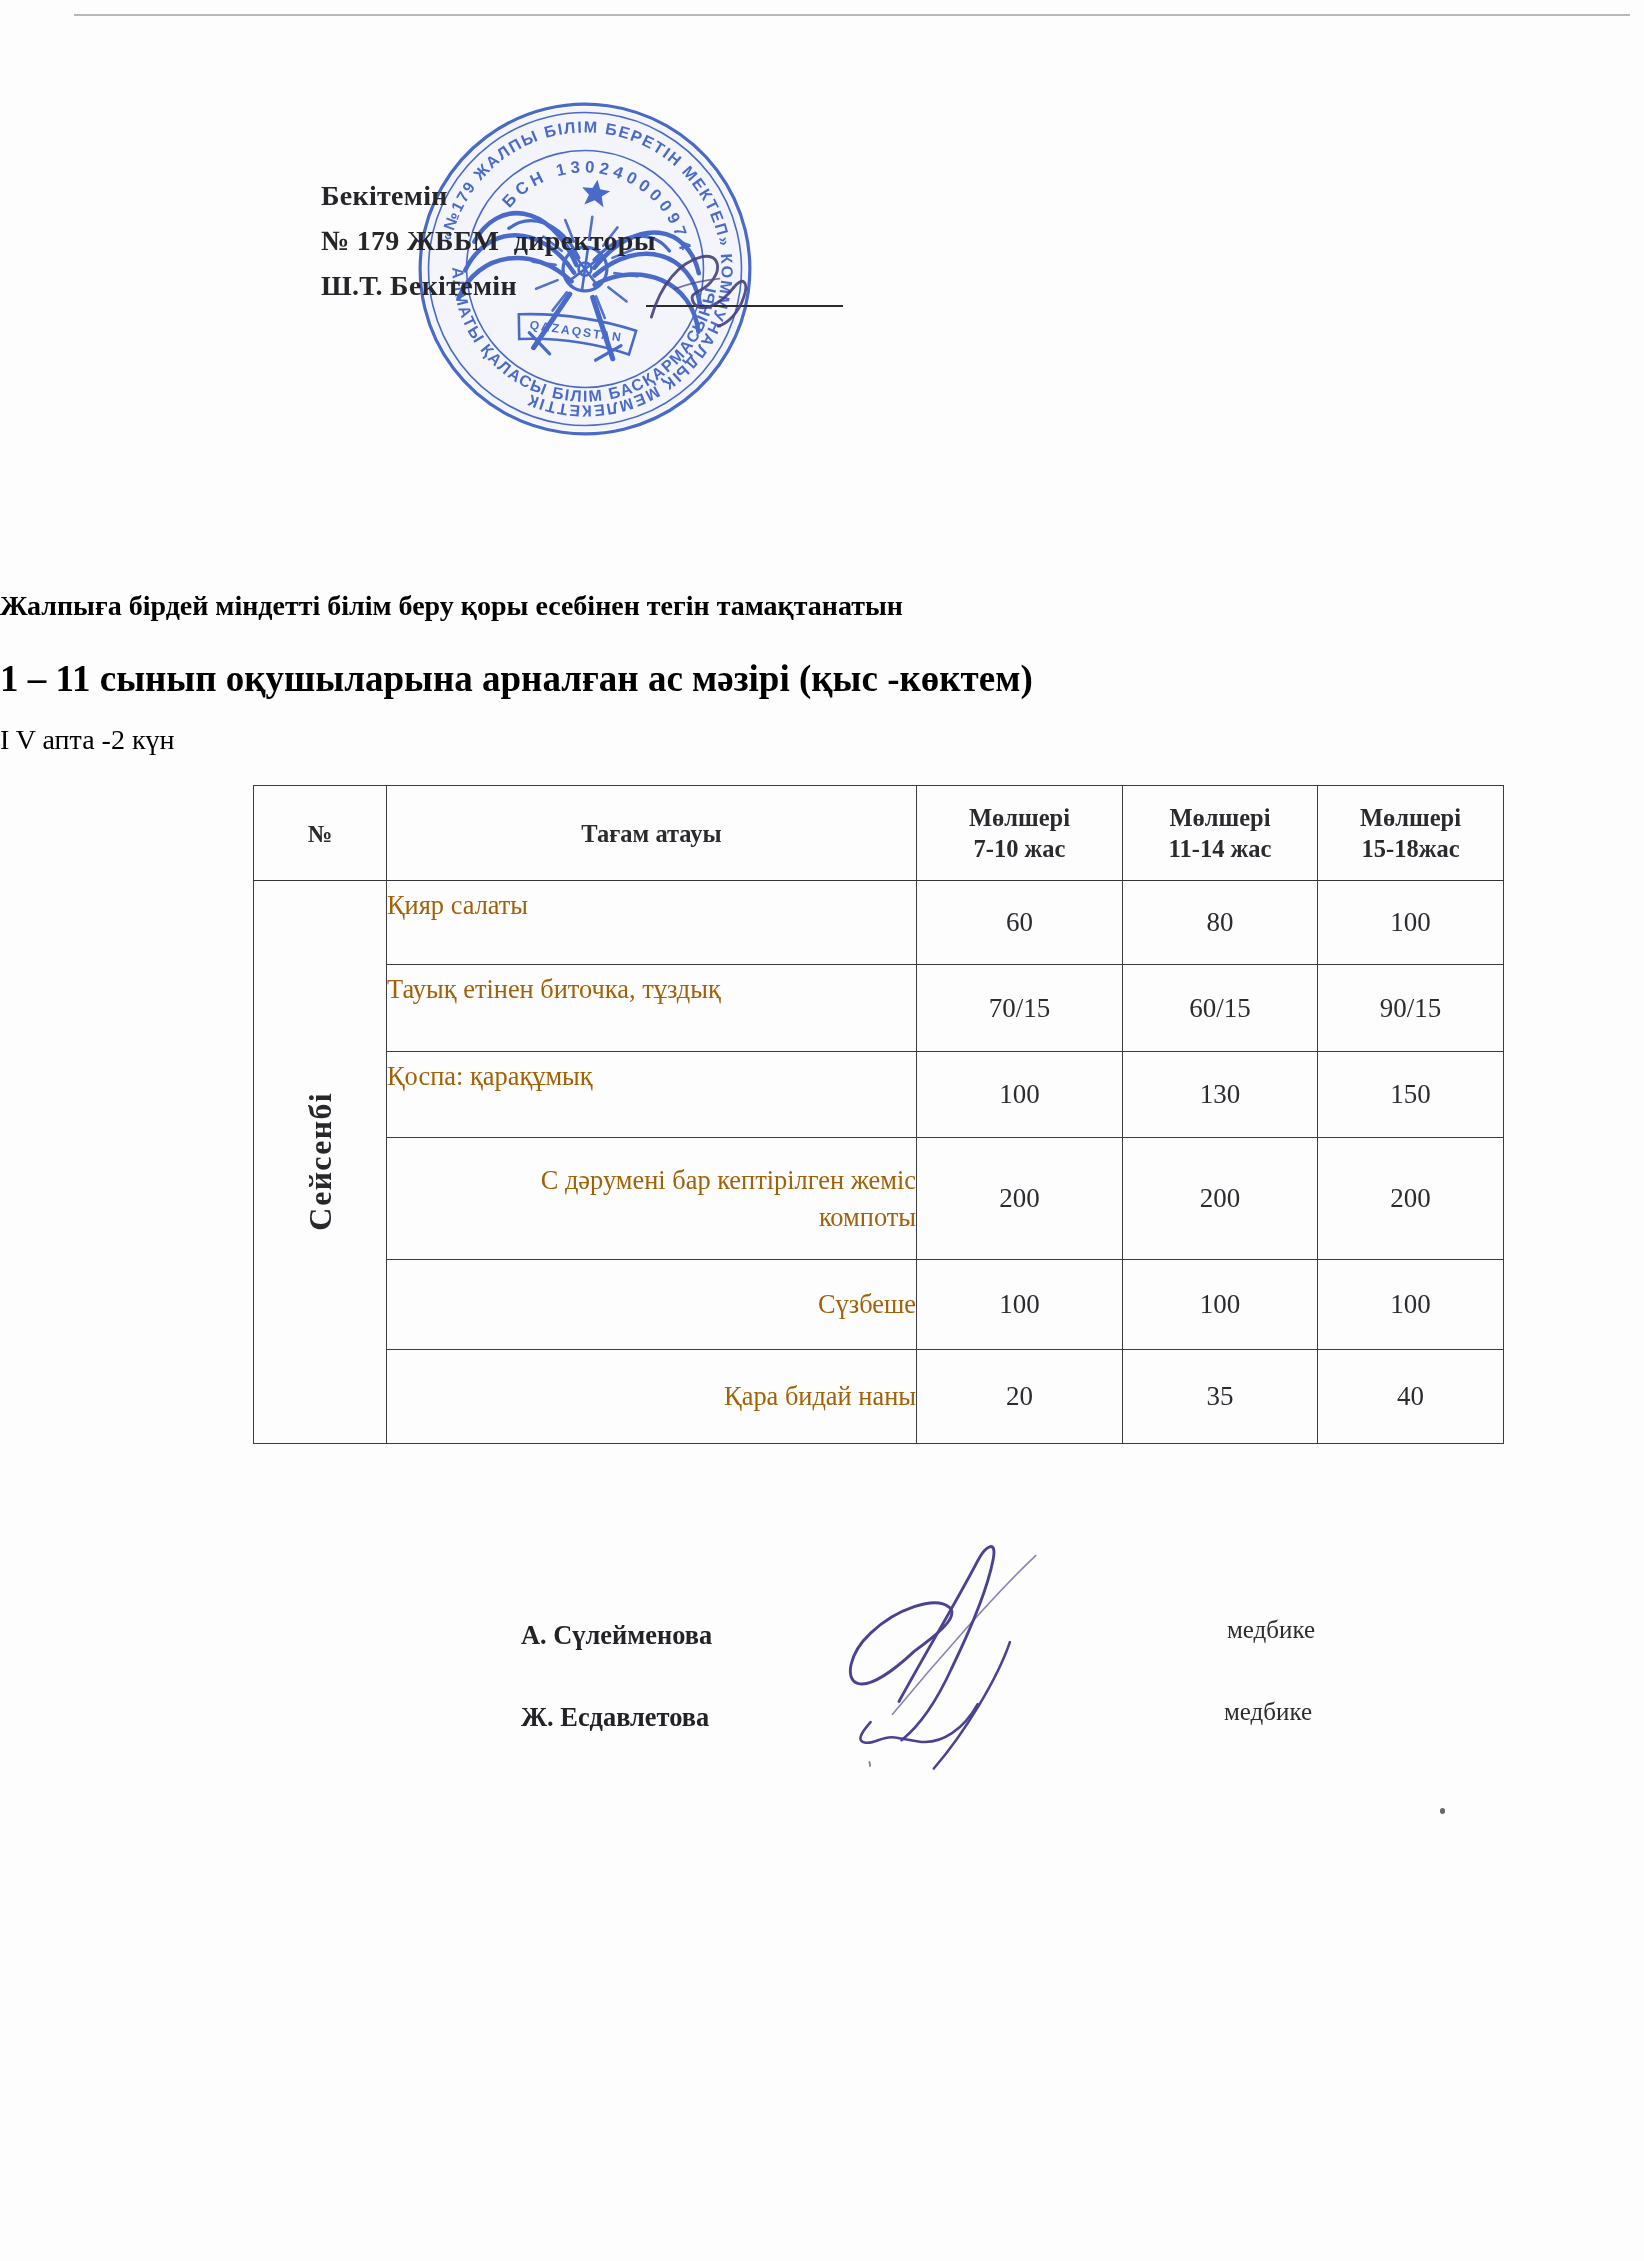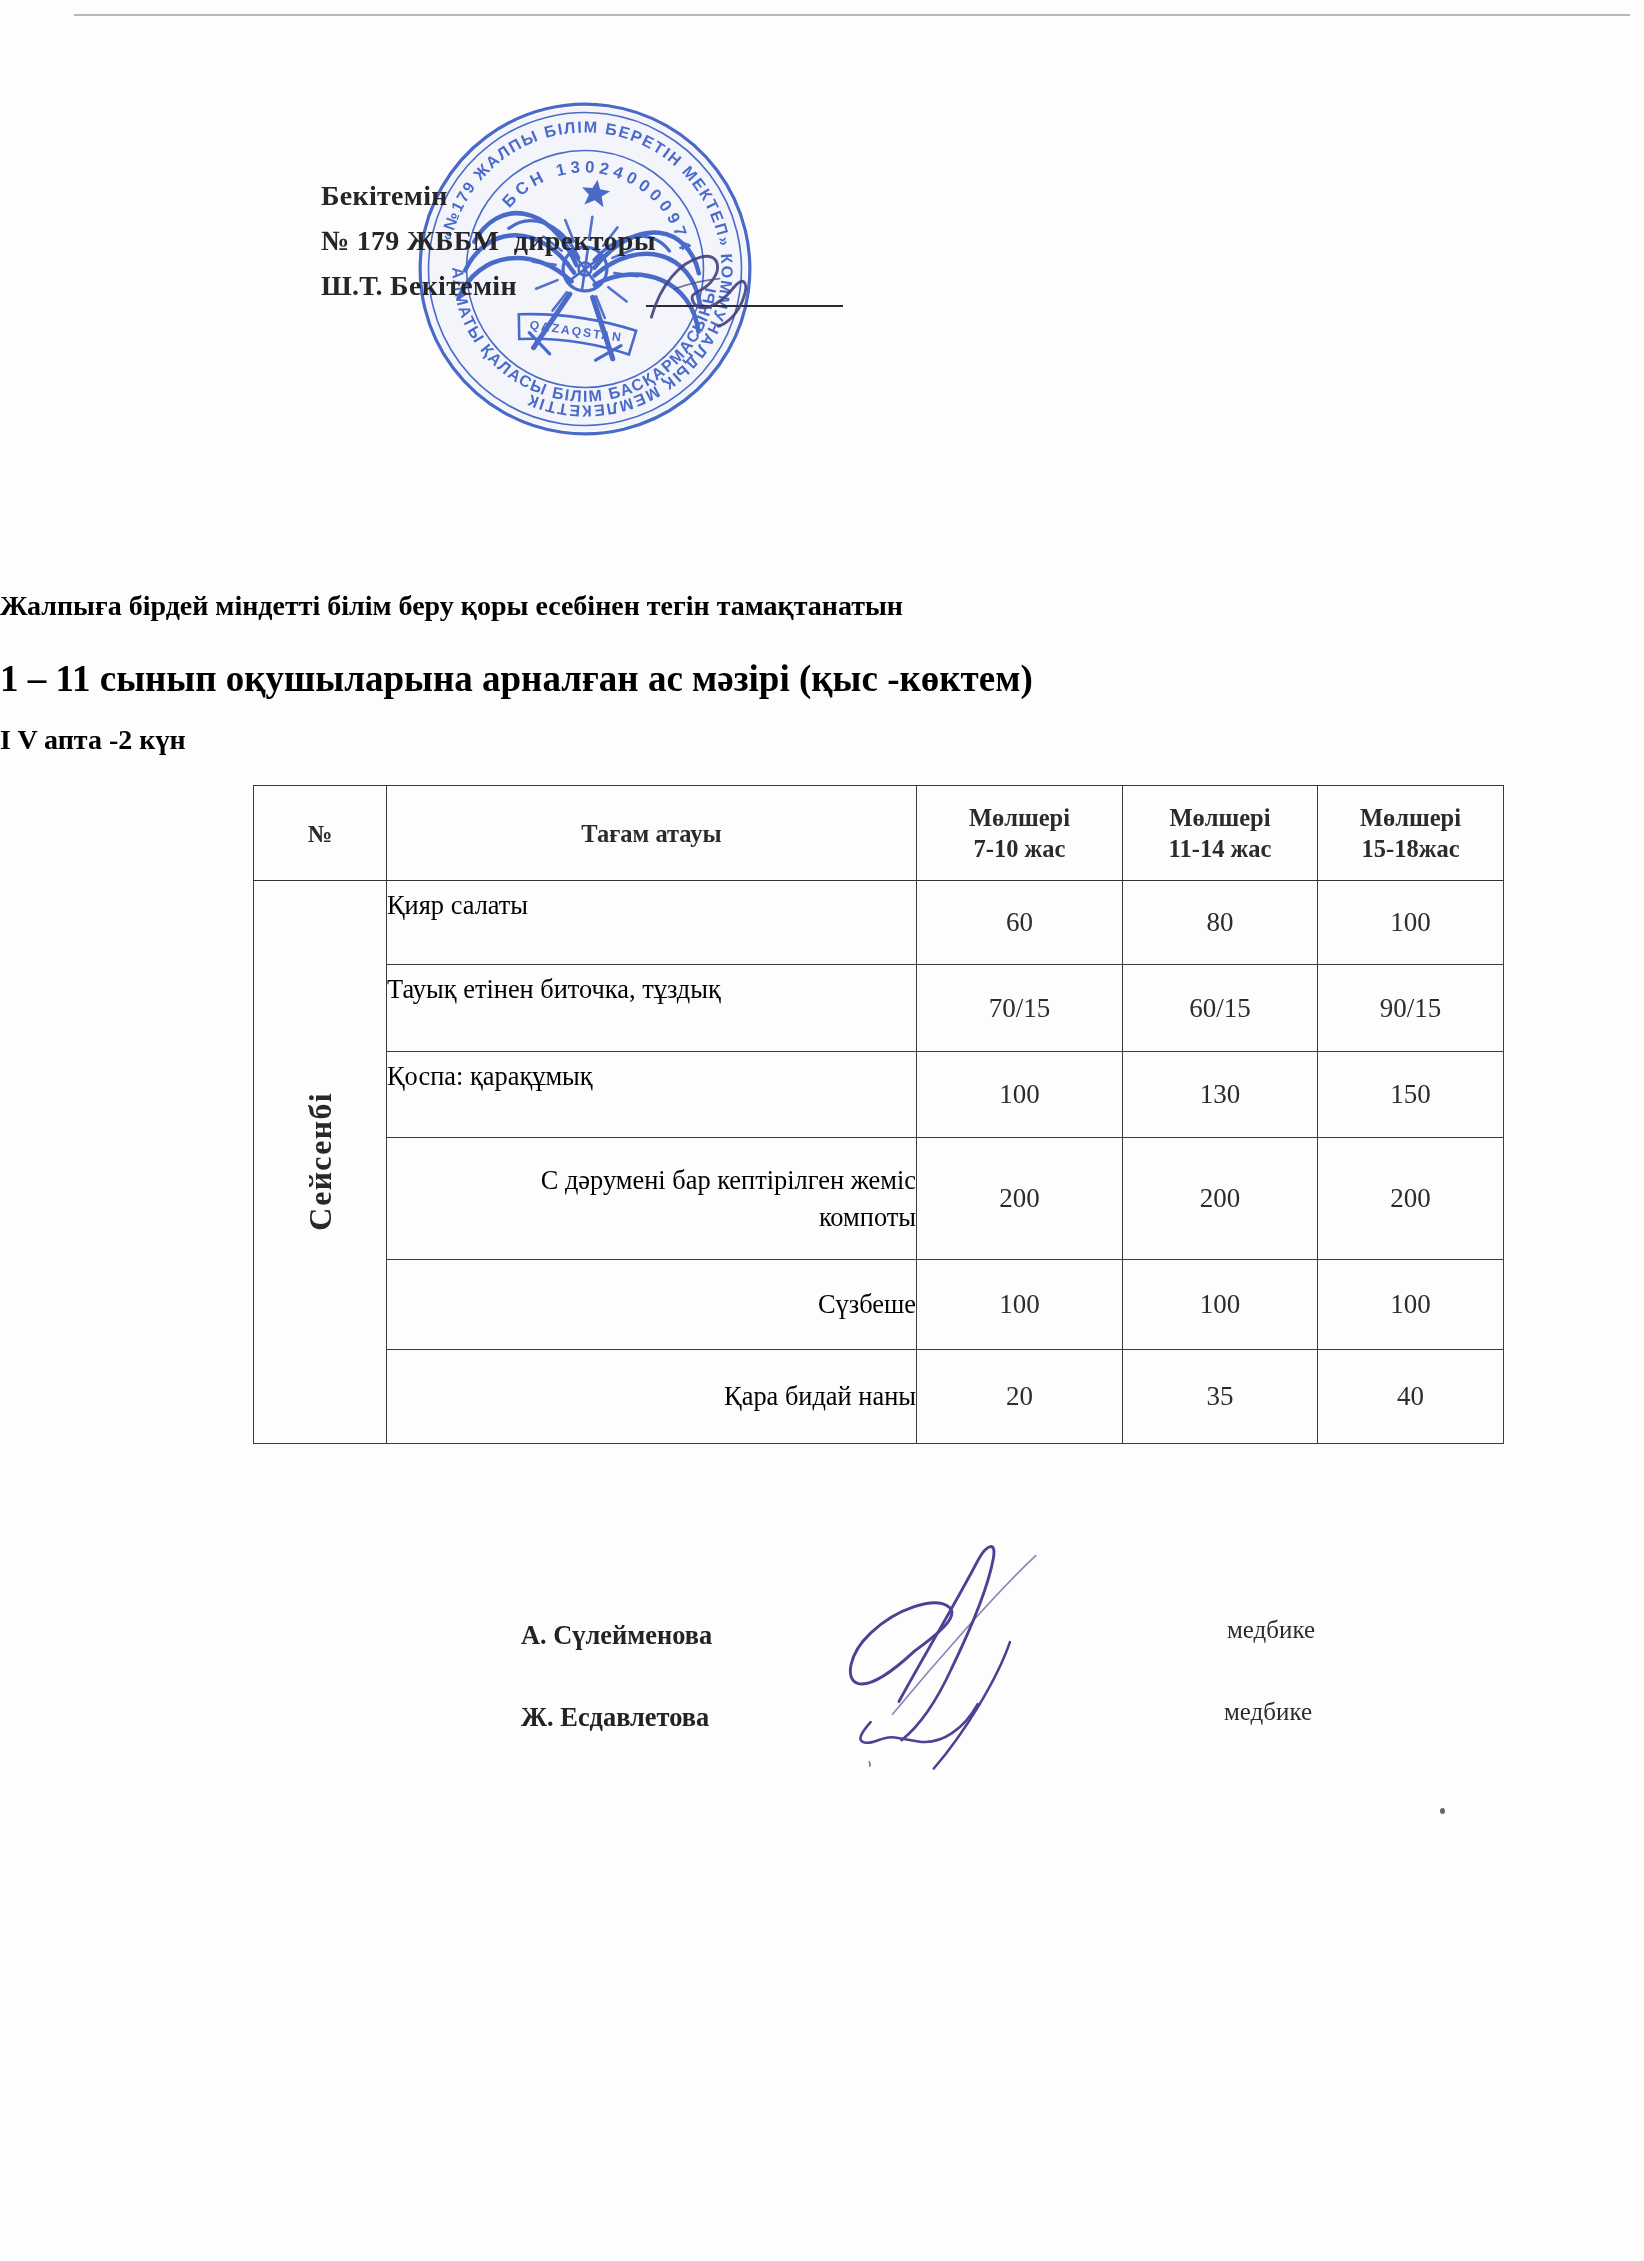--- a/index.html
+++ b/index.html
@@ -15,33 +15,33 @@
   .stamp { position:absolute; left:406px; top:90px; width:358px; height:358px; opacity:.92; }
 
   
   .approval { position:absolute; left:321px; top:173px; width:709px; color:#26262a;
               font-weight:bold; font-size:28px; line-height:45px; letter-spacing:0.3px; }
   .approval .ln { white-space:pre; }
   .sig-underline { position:absolute; left:646px; top:305px; width:197px; height:1.9px; background:#2c2c30; }
   .ink-initials { position:absolute; left:618px; top:232px; width:167px; height:110px; }
   .title-l1 { position:absolute; left:0; top:590px;  width:1644px; font-weight:bold; font-size:28px; }
   .title-l2 { position:absolute; left:0; top:657px; width:1644px; font-weight:bold; font-size:37px; }
-  .title-l3 { position:absolute; left:0; top:724px; width:1644px; font-weight:bold; font-size:28px; }
+  .title-l3 { position:absolute; left:0; top:724px; width:1644px; font-weight:normal; font-size:28px; }
 
   
   table.menu { position:absolute; left:253px; top:785px; width:1249px; border-collapse:collapse;
                table-layout:fixed; color:#2b2b2f; }
   table.menu td, table.menu th { border:1.3px solid #3c3c40; padding:0; overflow:hidden; }
   table.menu { border:1.9px solid #3c3c40; }
   tr.hdr th { font-weight:bold; font-size:24.5px; line-height:31px; text-align:center; vertical-align:middle;
               border-bottom:1.9px solid #333338; }
   tr.hdr { height:95px; }
   tr.r1 { height:84px; } tr.r2 { height:87px; } tr.r3 { height:86px; }
   tr.r4 { height:122px; } tr.r5 { height:90px; } tr.r6 { height:94px; }
-  td.dish { font-size:26.4px; text-align:left; padding-left:17px; padding-right:9px; color:#000000; }
+  td.dish { font-size:26.4px; text-align:left; padding-left:17px; padding-right:9px; color:#a16207; }
   tr.r1 td.dish, tr.r2 td.dish, tr.r3 td.dish { vertical-align:top; padding-top:9px; }
   tr.r4 td.dish, tr.r5 td.dish, tr.r6 td.dish { vertical-align:middle;text-align:right; }
   tr.r4 td.dish .wrap { display:inline-block; max-width:412px; line-height:37px; }
   td.val { font-size:27px; text-align:center; vertical-align:middle; color:#2b2b30; }
   td.daycell { text-align:center; vertical-align:middle; }
   td.daycell .vtxt { display:inline-block; writing-mode:vertical-rl; transform:rotate(180deg);
                      font-weight:bold; font-size:32px; letter-spacing:1.3px; color:#28282c; }
 
   
   .signer-name { position:absolute; font-weight:bold; font-size:26.4px; color:#232327; }

